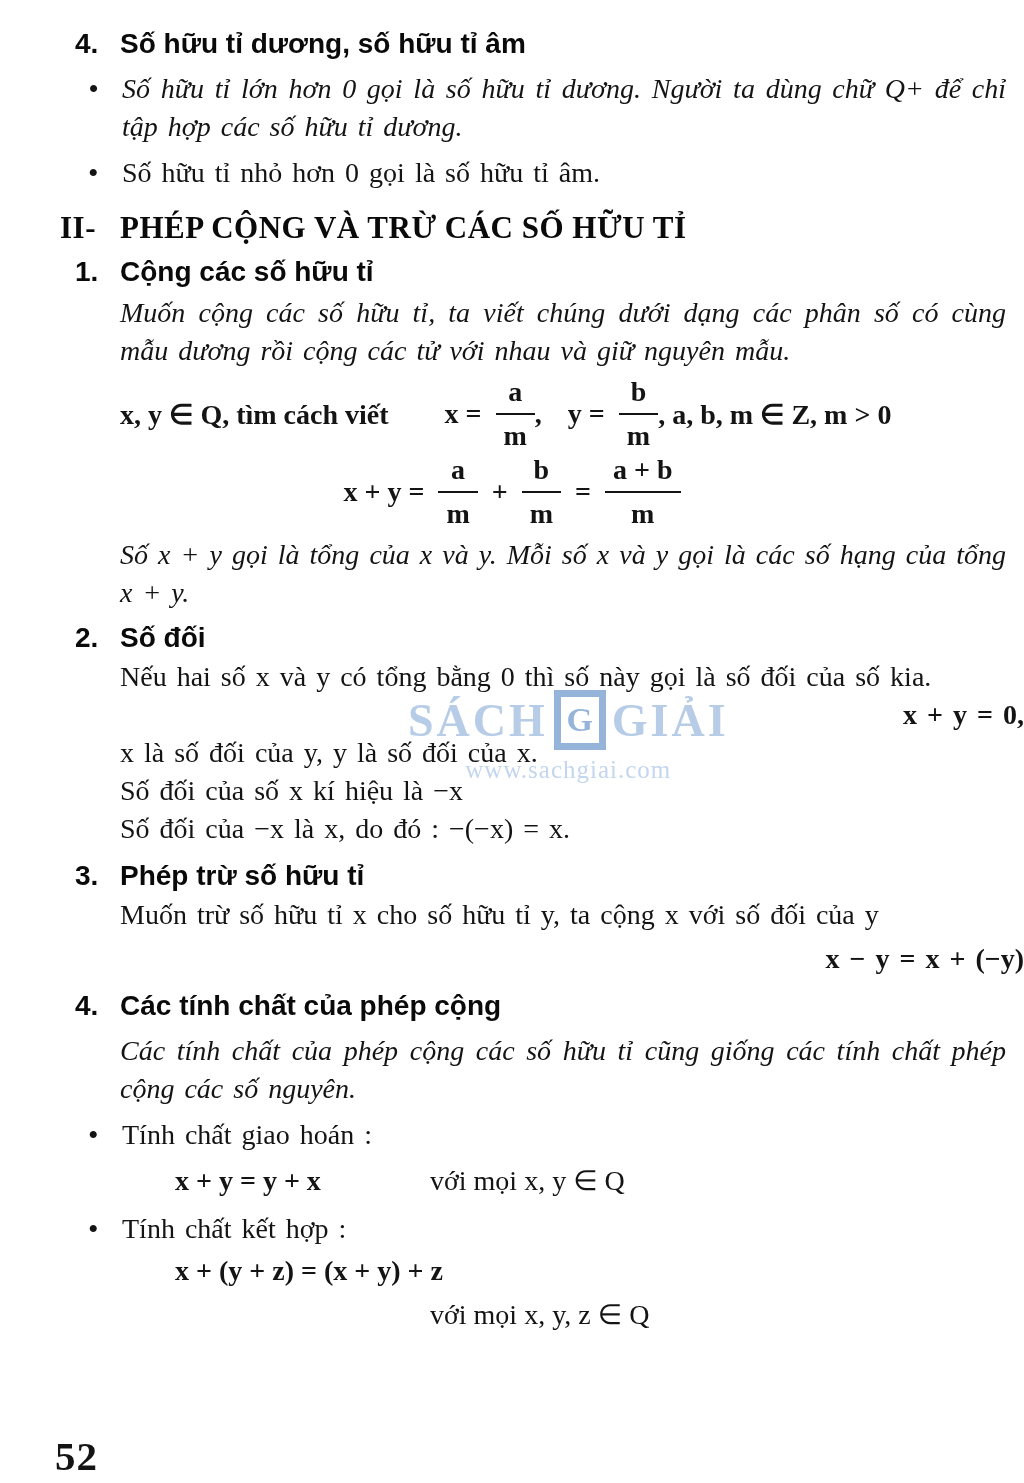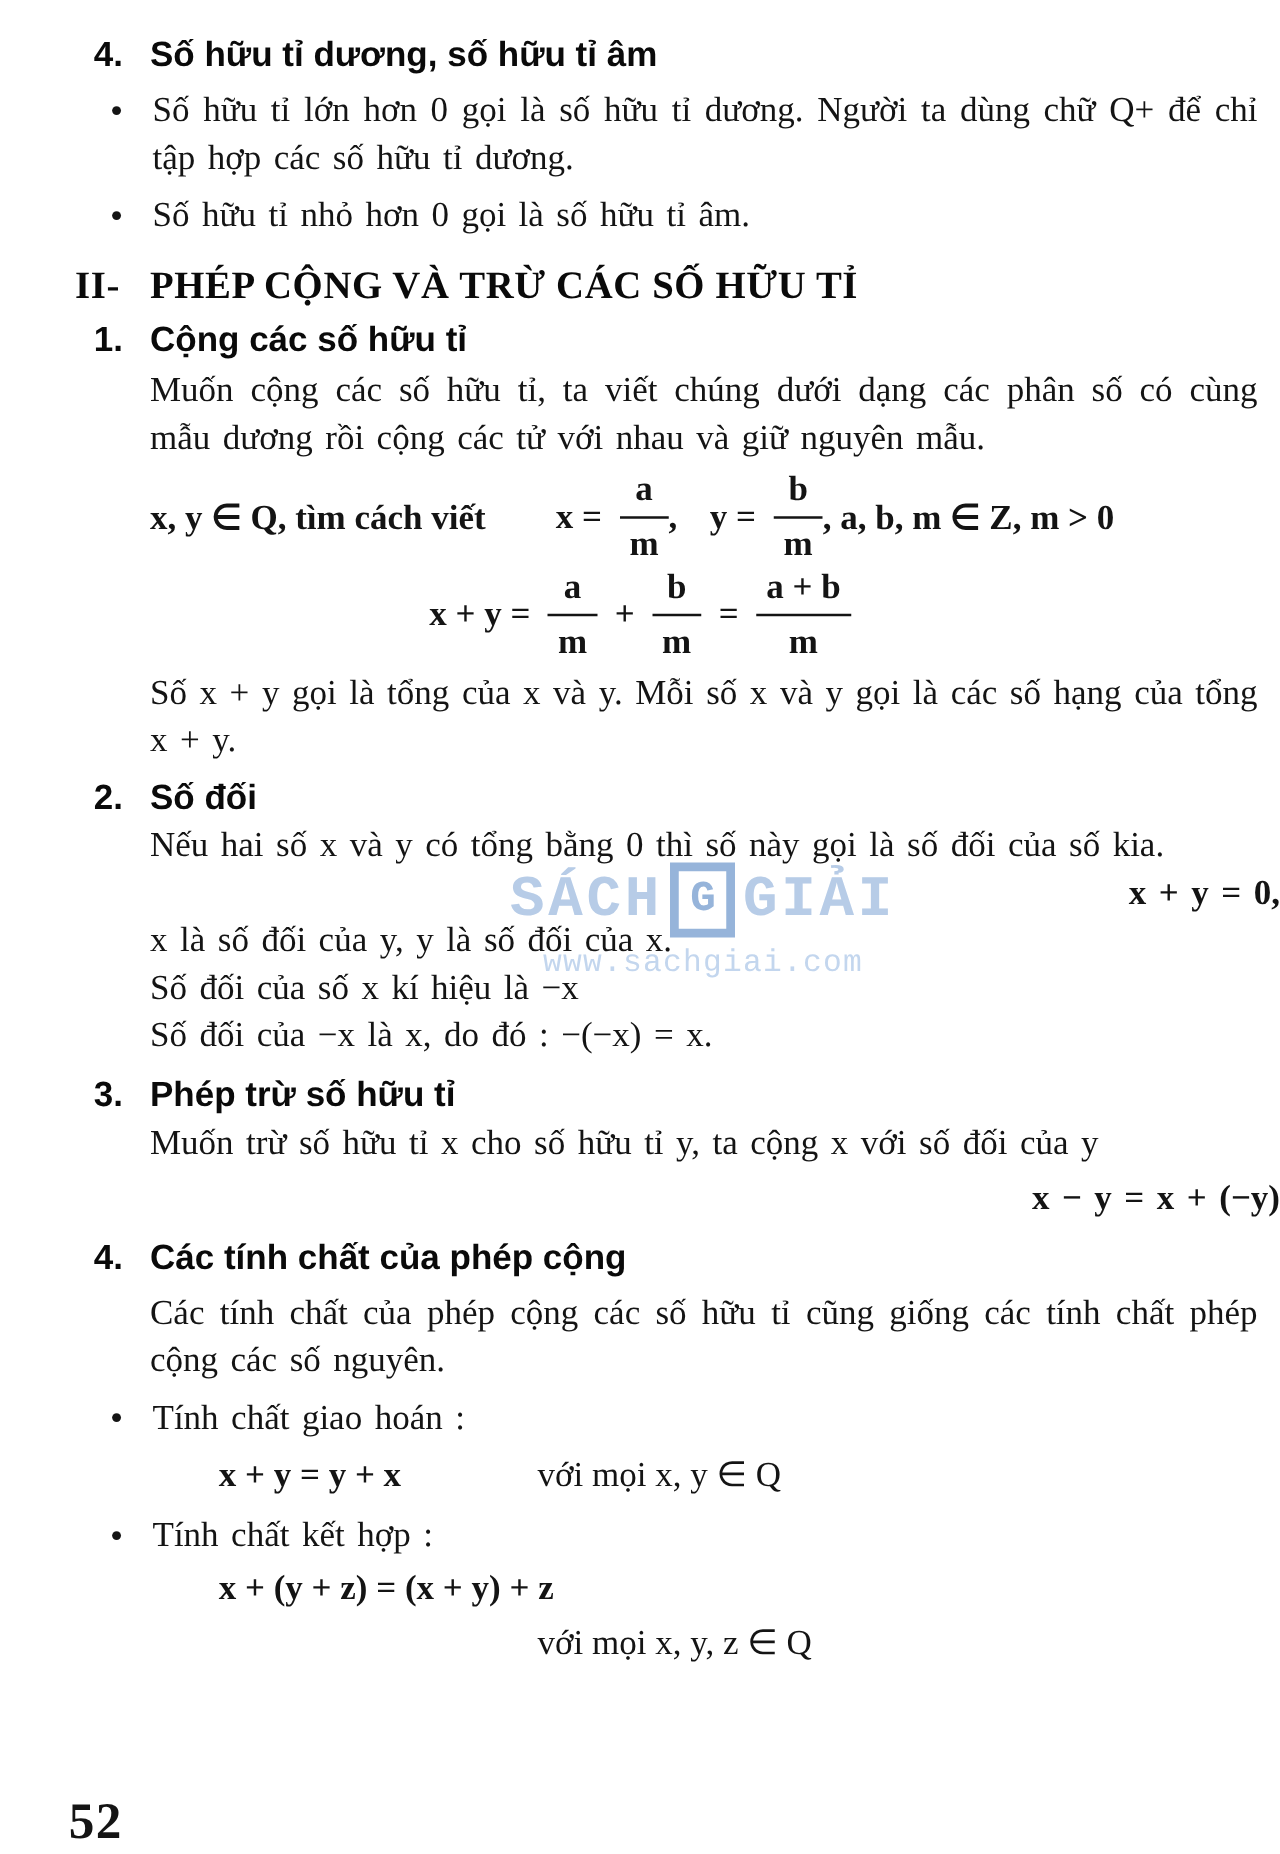--- a/index.html
+++ b/index.html
@@ -10,21 +10,21 @@
     background:#ffffff;
     overflow:hidden;
     font-family:"Liberation Serif", serif;
     color:#141414;
   }
   .content { position:relative; z-index:1; }
 
   
   .body-text { font-size:28px; line-height:38px; word-spacing:3px; }
   .col { margin-left:120px; width:886px; }
-  .justify { text-align:justify; }
+  .justify { text-align:justify;font-style:italic; }
 
   
   .sub-head {
     display:flex;
     font-family:"Liberation Sans", sans-serif;
     font-weight:bold; font-size:28px; line-height:32px;
     color:#0a0a0a;
   }
   .sub-head .num { width:45px; margin-left:75px; }
   .part-head {
@@ -54,21 +54,21 @@
 
   
   .pair-line { display:flex; font-size:28px; line-height:38px; }
   .pair-line .f1 { margin-left:175px; font-weight:bold; }
   .pair-line .cond { position:absolute; left:430px; }
   .pos-rel { position:relative; }
 
   
   .watermark {
     position:absolute; left:408px; top:690px; z-index:0;
-    font-family:Liberation Mono, monospace;
+    font-family:Liberation Serif, serif;
     user-select:none;
   }
   .wm-row { display:flex; align-items:center; }
   .wm-word {
     font-weight:bold; font-size:46px; letter-spacing:3px;
     color:#b7cce7;
   }
   .wm-logo {
     width:52px; height:60px; margin:0 6px;
     border:7px solid #96b4da; background:rgba(255,255,255,0.2);

